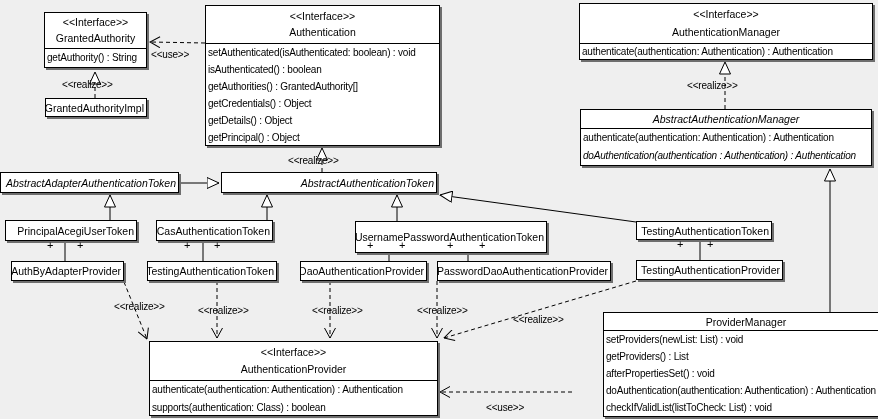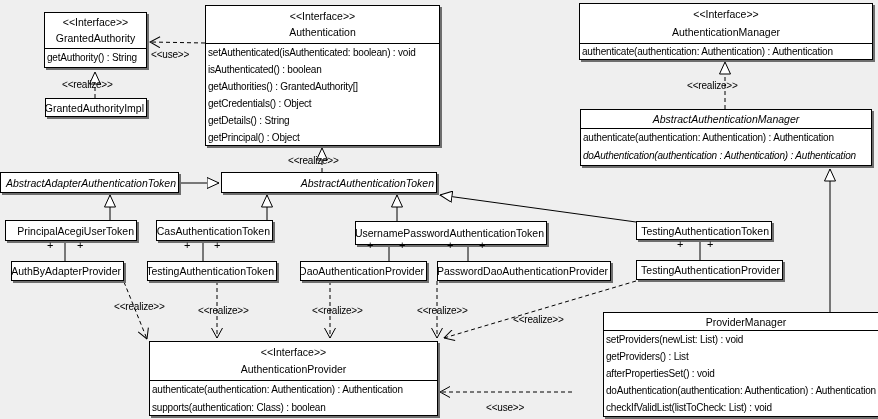--- a/index.html
+++ b/index.html
@@ -94,21 +94,21 @@
 
   <div class="box" style="left:205px;top:5px;width:235px;height:141px">
     <div class="hdr" style="height:37px">
       <div class="stereo">&lt;&lt;Interface&gt;&gt;</div>
       <div class="cname">Authentication</div>
     </div>
     <div class="m" style="line-height:17px">setAuthenticated(isAuthenticated: boolean) : void</div>
     <div class="m" style="line-height:17px">isAuthenticated() : boolean</div>
     <div class="m" style="line-height:17px">getAuthorities() : GrantedAuthority[]</div>
     <div class="m" style="line-height:17px">getCredentials() : Object</div>
-    <div class="m" style="line-height:17px">getDetails() : String</div>
+    <div class="m" style="line-height:17px">getDetails() : Object</div>
     <div class="m" style="line-height:17px">getPrincipal() : Object</div>
   </div>
 
   <div class="box" style="left:579px;top:3px;width:294px;height:57px">
     <div class="hdr" style="height:39px">
       <div class="stereo">&lt;&lt;Interface&gt;&gt;</div>
       <div class="cname">AuthenticationManager</div>
     </div>
     <div class="m" style="line-height:15px">authenticate(authentication: Authentication) : Authentication</div>
   </div>
@@ -130,21 +130,21 @@
   </div>
 
   <div class="box nbox" style="left:5px;top:220px;width:132px;height:21px">
     <div class="cname">PrincipalAcegiUserToken</div>
   </div>
 
   <div class="box nbox" style="left:156px;top:220px;width:117px;height:21px">
     <div class="cname">CasAuthenticationToken</div>
   </div>
 
-  <div class="box nbox" style="left:355px;top:221px;width:192px;height:24px">
+  <div class="box nbox" style="left:355px;top:221px;width:192px;height:32px">
     <div class="cname">UsernamePasswordAuthenticationToken</div>
   </div>
 
   <div class="box nbox" style="left:636px;top:221px;width:136px;height:19px">
     <div class="cname">TestingAuthenticationToken</div>
   </div>
 
   <div class="box nbox" style="left:11px;top:261px;width:113px;height:20px">
     <div class="cname">AuthByAdapterProvider</div>
   </div>

